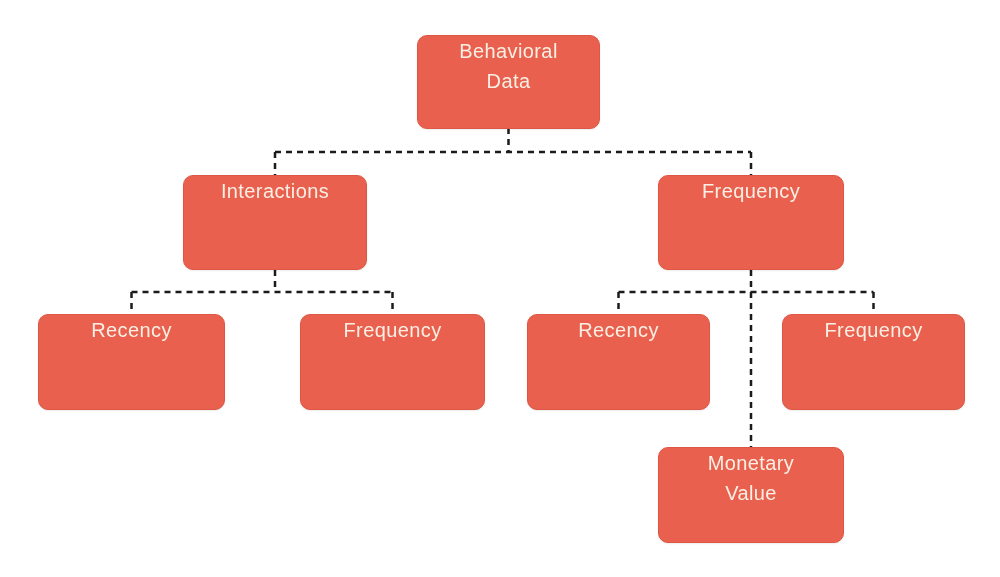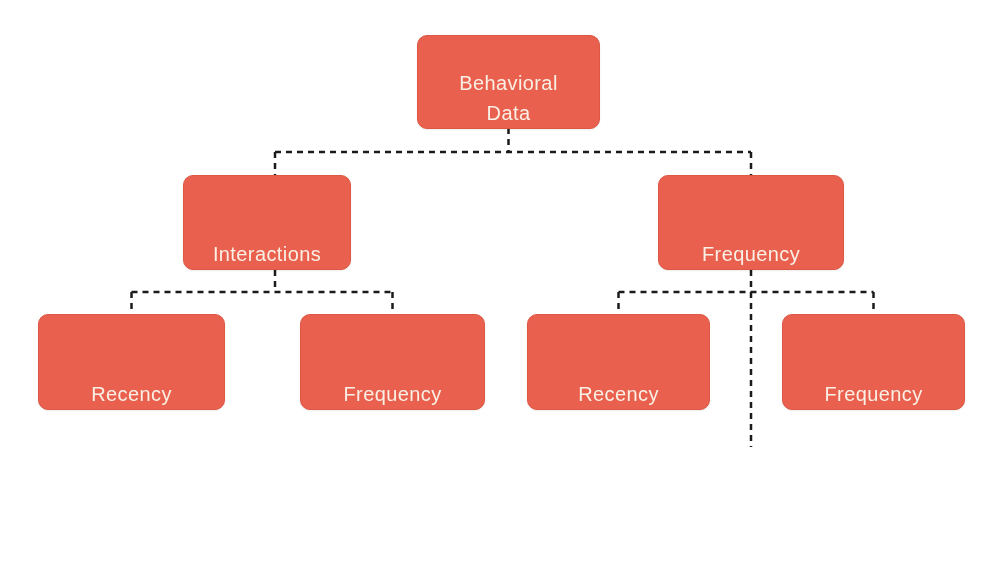--- a/index.html
+++ b/index.html
@@ -29,35 +29,35 @@
     stroke-dasharray: 6 5;
     stroke-linecap: butt;
   }
   .node {
     position: absolute;
     background: #E9614E;
     border: 1px solid #DD5744;
     border-radius: 10px;
     box-shadow: 0 1px 2px rgba(0,0,0,0.08);
     display: flex;
-    align-items: flex-end;
+    align-items: flex-start;
     justify-content: center;
     box-sizing: border-box;
     text-align: center;
   }
   .node-label {
     color: #FAEFE4;
     font-size: 20px;
     line-height: 30px;
     letter-spacing: 0.4px;
     white-space: pre-line;
   }
   
   .n-root       { left: 417px; top: 35px;  width: 183px; height: 94px; }
-  .n-inter      { left: 183px; top: 175px; width: 168px; height: 95px; }
+  .n-inter      { left: 183px; top: 175px; width: 184px; height: 95px; }
   .n-purch      { left: 658px; top: 175px; width: 186px; height: 95px; }
   .n-rec-l      { left: 38px;  top: 314px; width: 187px; height: 96px; }
   .n-freq-l     { left: 300px; top: 314px; width: 185px; height: 96px; }
   .n-rec-r      { left: 527px; top: 314px; width: 183px; height: 96px; }
   .n-freq-r     { left: 782px; top: 314px; width: 183px; height: 96px; }
   .n-monetary   { left: 658px; top: 447px; width: 186px; height: 96px; }
 </style>
 </head>
 <body>
 
@@ -91,14 +91,18 @@
   </div>
 
   <div class="node n-rec-r">
     <span class="node-label">Recency</span>
   </div>
 
   <div class="node n-freq-r">
     <span class="node-label">Frequency</span>
   </div>
 
+  <div class="node n-monetary">
+    <span class="node-label">Monetary
+Value</span>
+  </div>
 
 </div>
 
 </body></html>

